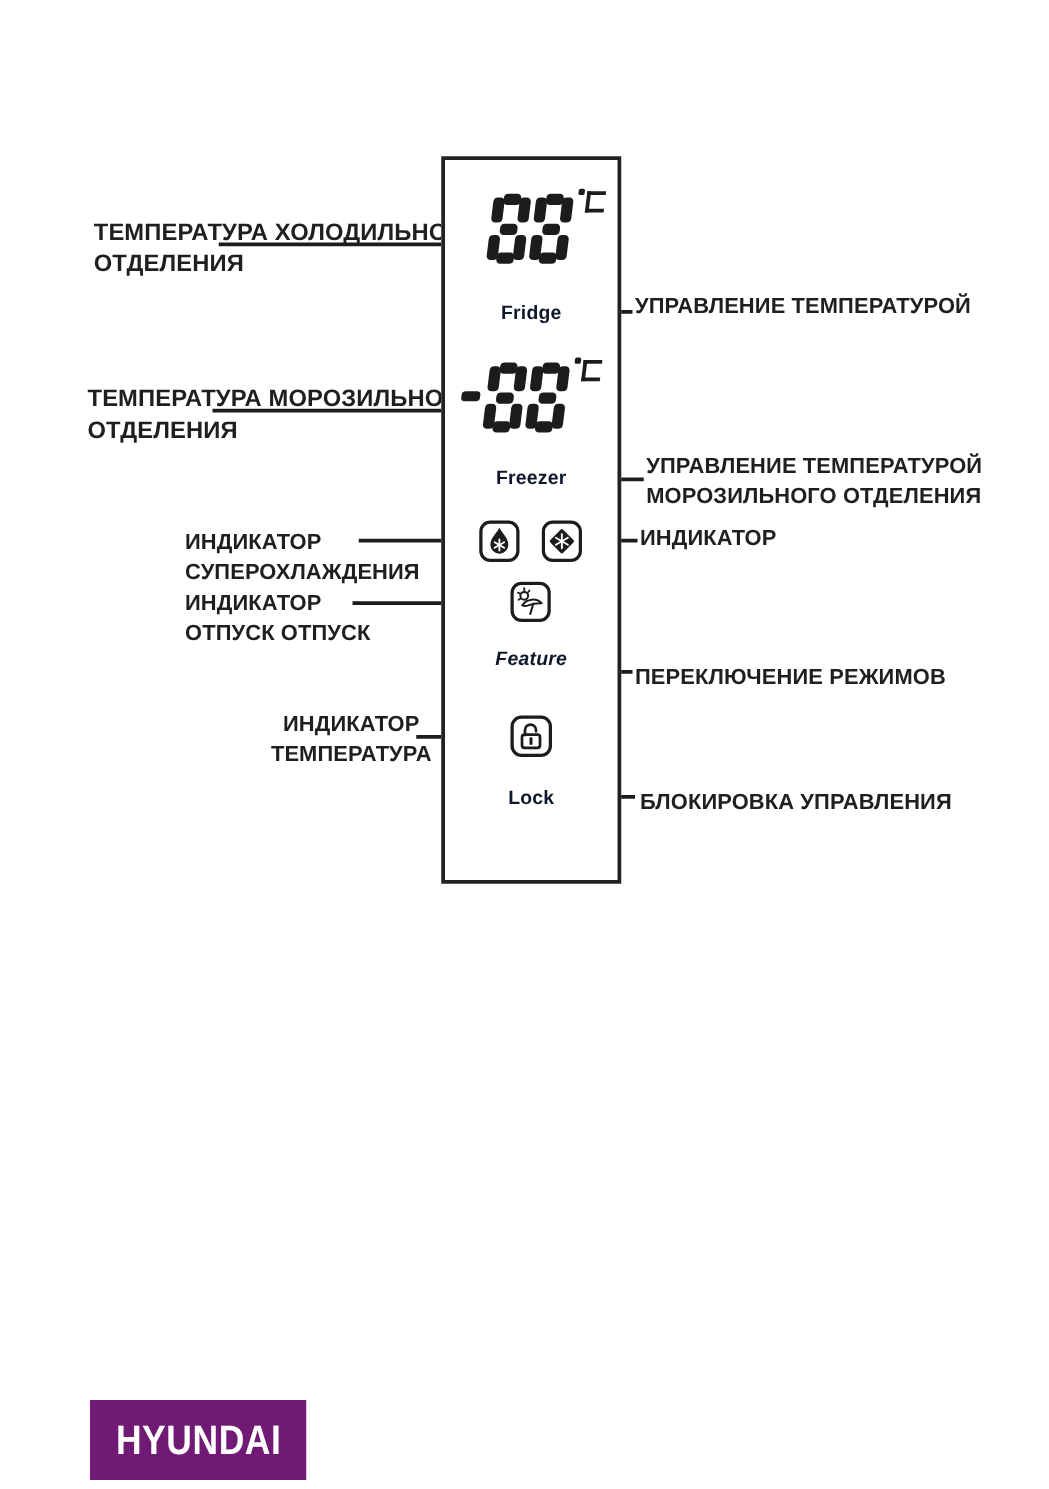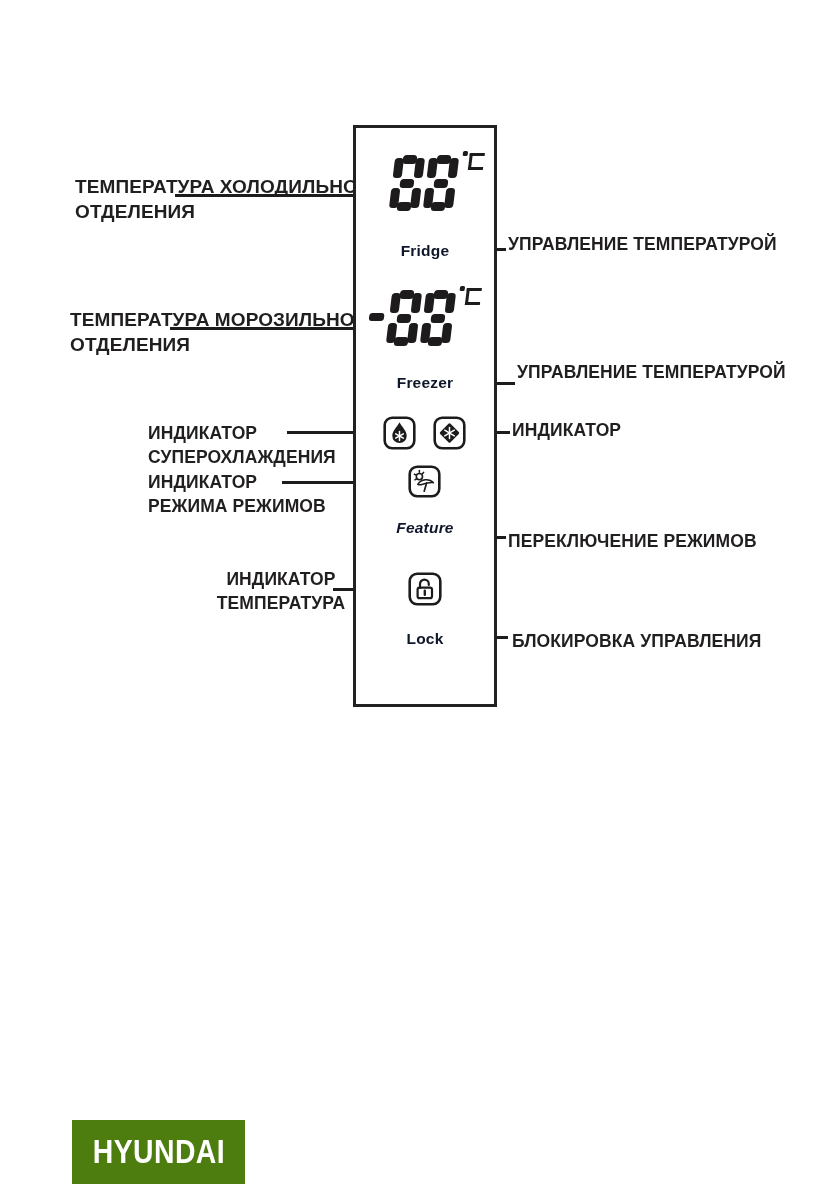--- a/index.html
+++ b/index.html
@@ -60,32 +60,33 @@
   <div class="callout big" style="left:70px;top:307px;">
     <div>ТЕМПЕРАТУРА МОРОЗИЛЬНОГО</div>
     <div>ОТДЕЛЕНИЯ</div>
   </div>
   <div class="callout med" style="left:148px;top:421px;">
     <div>ИНДИКАТОР</div>
     <div>СУПЕРОХЛАЖДЕНИЯ</div>
   </div>
   <div class="callout med" style="left:148px;top:470px;">
     <div>ИНДИКАТОР</div>
-    <div>РЕЖИМА РЕЖИМОВ</div>
+    <div>ОТПУСК ОТПУСК</div>
   </div>
   <div class="callout med center" style="left:215px;top:567px;width:132px;">
     <div>ИНДИКАТОР</div>
     <div>ТЕМПЕРАТУРА</div>
   </div>
 
   <div class="callout med" style="left:508px;top:232px;">
     <div>УПРАВЛЕНИЕ ТЕМПЕРАТУРОЙ</div>
   </div>
   <div class="callout med" style="left:517px;top:360px;">
     <div>УПРАВЛЕНИЕ ТЕМПЕРАТУРОЙ</div>
+    <div>МОРОЗИЛЬНОГО ОТДЕЛЕНИЯ</div>
   </div>
   <div class="callout med" style="left:512px;top:418px;">
     <div>ИНДИКАТОР</div>
   </div>
   <div class="callout med" style="left:512px;top:629px;">
     <div>БЛОКИРОВКА УПРАВЛЕНИЯ</div>
   </div>
   <div class="callout med" style="left:508px;top:529px;">
     <div>ПЕРЕКЛЮЧЕНИЕ РЕЖИМОВ</div>
   </div>
@@ -208,17 +209,17 @@
         <rect x="1.7" y="1.7" width="30.6" height="30.6" rx="7.5" fill="none" stroke="#1d1b1b" stroke-width="2.6"></rect>
         <path d="M12 16 v-4 a4.4 4.4 0 0 1 8.8 0 v1" fill="none" stroke="#1d1b1b" stroke-width="2.2" stroke-linecap="round"></path>
         <rect x="9.6" y="15.6" width="14.4" height="10.6" rx="2" fill="none" stroke="#1d1b1b" stroke-width="2.2"></rect>
         <line x1="16.8" y1="18.8" x2="16.8" y2="22.8" stroke="#1d1b1b" stroke-width="2.4" stroke-linecap="round"></line>
       </svg>
     </div>
 
     <div class="pbtn" style="top:502px;">Lock</div>
   </div>
 
-  <div class="logo" style="background:#4d7c0f;">
+  <div class="logo" style="background:#701a75;">
     <span style="color:#ffffff;">HYUNDAI</span>
   </div>
 
 </div>
 
 </body></html>

